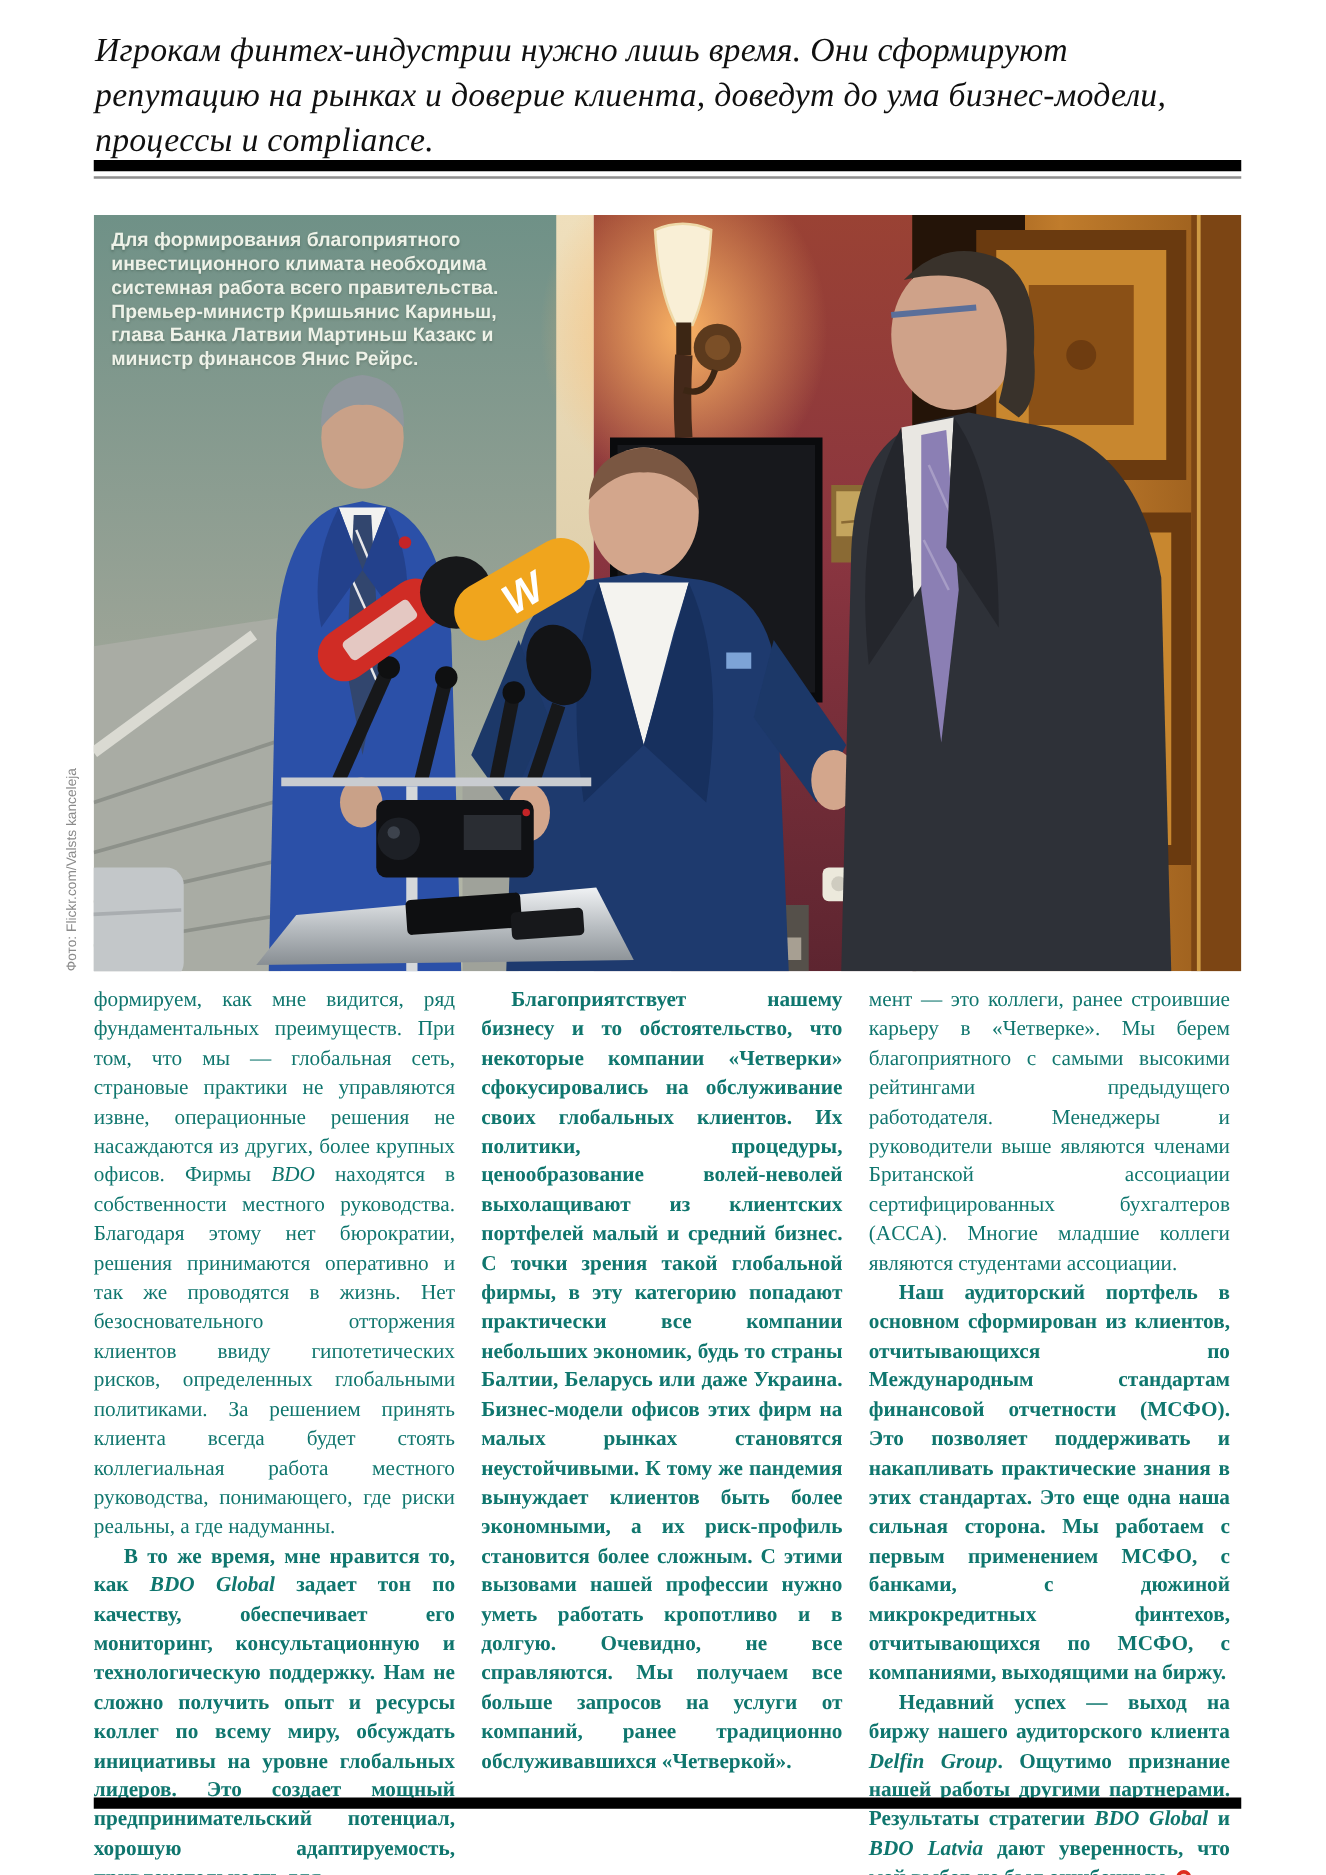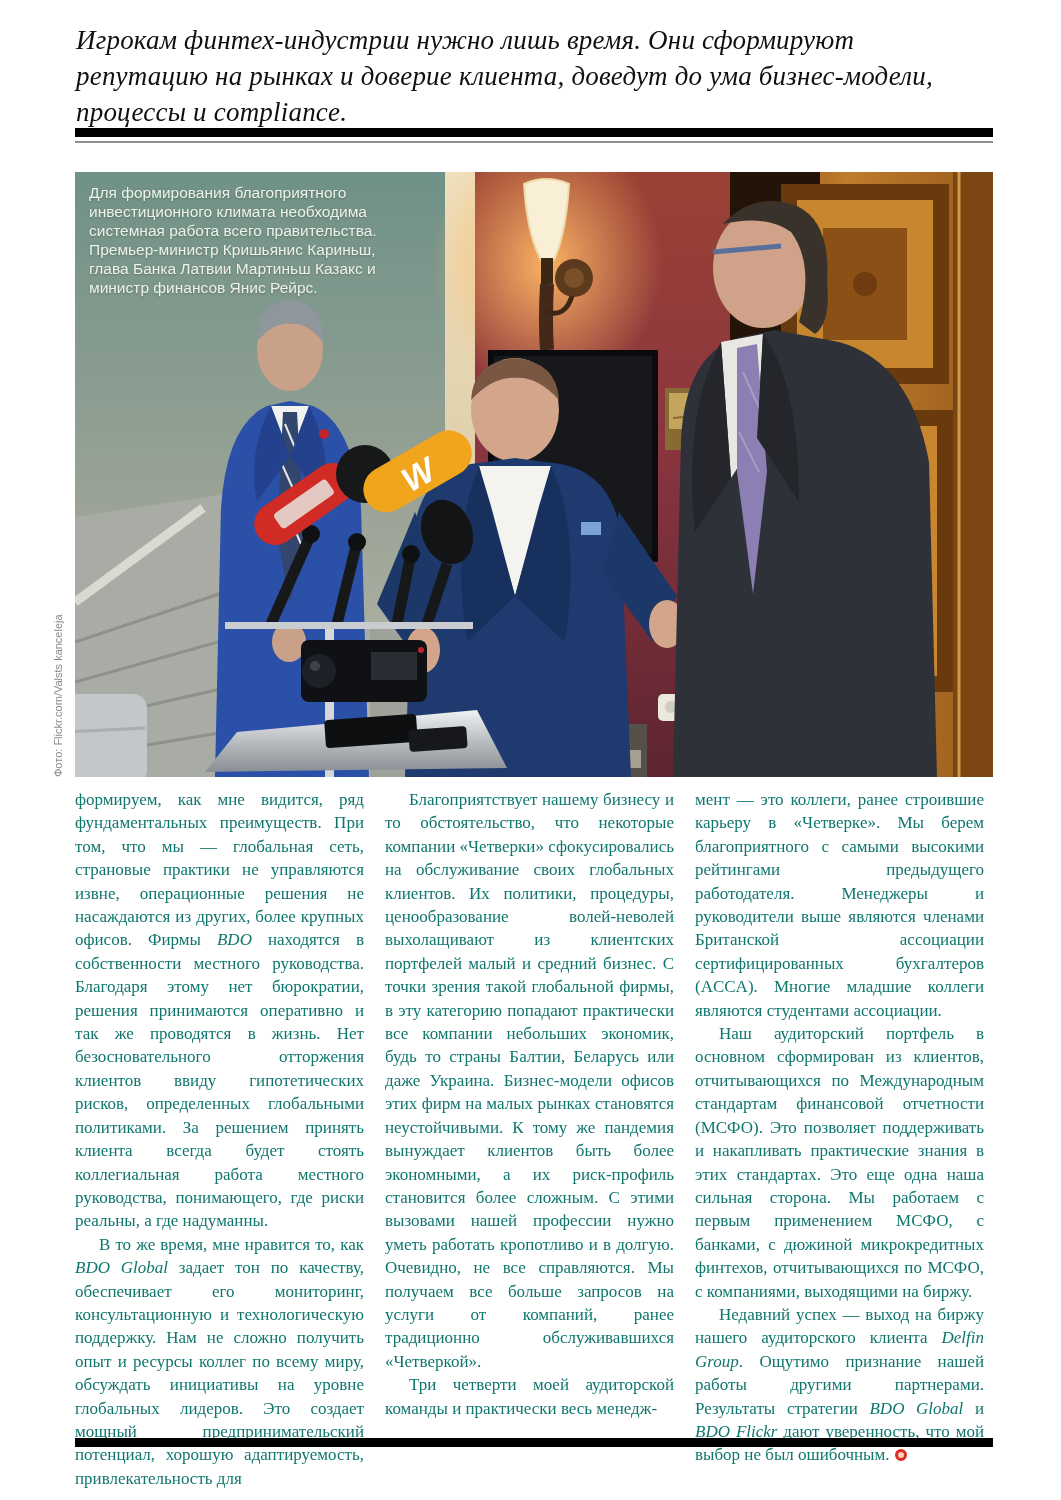--- a/index.html
+++ b/index.html
@@ -12,39 +12,39 @@
     font-style:italic; font-size:27px; line-height:36px; color:#101010;
     letter-spacing:0.2px;
   }
   .rule-thick { position:absolute; left:75px; top:128px; width:918px; height:9px; background:#000; }
   .rule-thin  { position:absolute; left:75px; top:141px; width:918px; height:2px; background:#8f8f8f; }
 
   .photo { position:absolute; left:75px; top:172px; width:918px; height:605px; margin:0; }
   .photo svg { display:block; width:918px; height:605px; }
   .photo-caption {
     position:absolute; left:14px; top:11px; width:330px;
-    font-family:"Liberation Sans", sans-serif; font-weight:normal;
+    font-family:"Liberation Sans", sans-serif; font-weight:bold;
     font-size:15.5px; line-height:19px; color:#eef2e8;
     text-shadow:0 1px 2px rgba(40,60,50,.35);
   }
   .photo-credit {
     position:absolute; left:52px; top:777px;
     transform:rotate(-90deg); transform-origin:0 0;
     width:220px; font-family:"Liberation Sans", sans-serif;
     font-size:11px; color:#8a8a8a; white-space:nowrap;
   }
 
   .col {
     position:absolute; top:788px; width:289px;
     font-size:17px; line-height:23.4px; text-align:justify;
     color:#0f766e; hyphens:auto; -webkit-hyphens:auto;
   }
   .col-1 { left:75px; } .col-2 { left:385px; } .col-3 { left:695px; }
   .col p { margin:0; }
-  .col p.indent { text-indent:24px; }
+  .col p.indent { text-indent:24px;font-weight:bold; }
   .end-mark {
     display:inline-block; width:6px; height:6px; margin-left:5px;
     border:3.5px solid #dd2c1e; border-radius:50%; background:#f6d3c2;
     vertical-align:-1px;
   }
 
   .footer-bar { position:absolute; left:75px; top:1438px; width:918px; height:9px; background:#000; }
   .footer {
     position:absolute; left:75px; top:1452px; width:918px; text-align:right;
     font-style:italic; font-size:16.5px; color:#1d1d1d;
@@ -250,23 +250,22 @@
     </svg>
     <figcaption class="photo-caption">Для формирования благоприятного инвестиционного климата необходима системная работа всего правительства. Премьер-министр Кришьянис Кариньш, глава Банка Латвии Мартиньш Казакс и министр финансов Янис Рейрс.</figcaption>
   </figure>
 
   <div class="col col-1">
       <p>формируем, как мне видится, ряд фундаментальных преимуществ. При том, что мы — глобальная сеть, страновые практики не управляются извне, операционные решения не насаждаются из других, более крупных офисов. Фирмы <i>BDO</i> находятся в собственности местного руководства. Благодаря этому нет бюрократии, решения принимаются оперативно и так же проводятся в жизнь. Нет безосновательного отторжения клиентов ввиду гипотетических рисков, определенных глобальными политиками. За решением принять клиента всегда будет стоять коллегиальная работа местного руководства, понимающего, где риски реальны, а где надуманны.</p>
       <p class="indent">В то же время, мне нравится то, как <i>BDO Global</i> задает тон по качеству, обеспечивает его мониторинг, консультационную и технологическую поддержку. Нам не сложно получить опыт и ресурсы коллег по всему миру, обсуждать инициативы на уровне глобальных лидеров. Это создает мощный предпринимательский потенциал, хорошую адаптируемость, привлекательность для</p>
     </div>
   <div class="col col-2">
       <p class="indent">Благоприятствует нашему бизнесу и то обстоятельство, что некоторые компании «Четверки» сфокусировались на обслуживание своих глобальных клиентов. Их политики, процедуры, ценообразование волей-неволей выхолащивают из клиентских портфелей малый и средний бизнес. С точки зрения такой глобальной фирмы, в эту категорию попадают практически все компании небольших экономик, будь то страны Балтии, Беларусь или даже Украина. Бизнес-модели офисов этих фирм на малых рынках становятся неустойчивыми. К тому же пандемия вынуждает клиентов быть более экономными, а их риск-профиль становится более сложным. С этими вызовами нашей профессии нужно уметь работать кропотливо и в долгую. Очевидно, не все справляются. Мы получаем все больше запросов на услуги от компаний, ранее традиционно обслуживавшихся «Четверкой».</p>
-      <p class="indent">Три четверти моей аудиторской команды и практически весь менедж-</p>
     </div>
   <div class="col col-3">
       <p>мент — это коллеги, ранее строившие карьеру в «Четверке». Мы берем благоприятного с самыми высокими рейтингами предыдущего работодателя. Менеджеры и руководители выше являются членами Британской ассоциации сертифицированных бухгалтеров (ACCA). Многие младшие коллеги являются студентами ассоциации.</p>
       <p class="indent">Наш аудиторский портфель в основном сформирован из клиентов, отчитывающихся по Международным стандартам финансовой отчетности (МСФО). Это позволяет поддерживать и накапливать практические знания в этих стандартах. Это еще одна наша сильная сторона. Мы работаем с первым применением МСФО, с банками, с дюжиной микрокредитных финтехов, отчитывающихся по МСФО, с компаниями, выходящими на биржу.</p>
-      <p class="indent">Недавний успех — выход на биржу нашего аудиторского клиента <i>Delfin Group</i>. Ощутимо признание нашей работы другими партнерами. Результаты стратегии <i>BDO Global</i> и <i>BDO Flickr</i> дают уверенность, что мой выбор не был ошибочным.<span class="end-mark"></span></p>
+      <p class="indent">Недавний успех — выход на биржу нашего аудиторского клиента <i>Delfin Group</i>. Ощутимо признание нашей работы другими партнерами. Результаты стратегии <i>BDO Global</i> и <i>BDO Latvia</i> дают уверенность, что мой выбор не был ошибочным.<span class="end-mark"></span></p>
     </div>
 
   <div class="footer-bar"></div>
 
 </div>
 
 </body></html>

